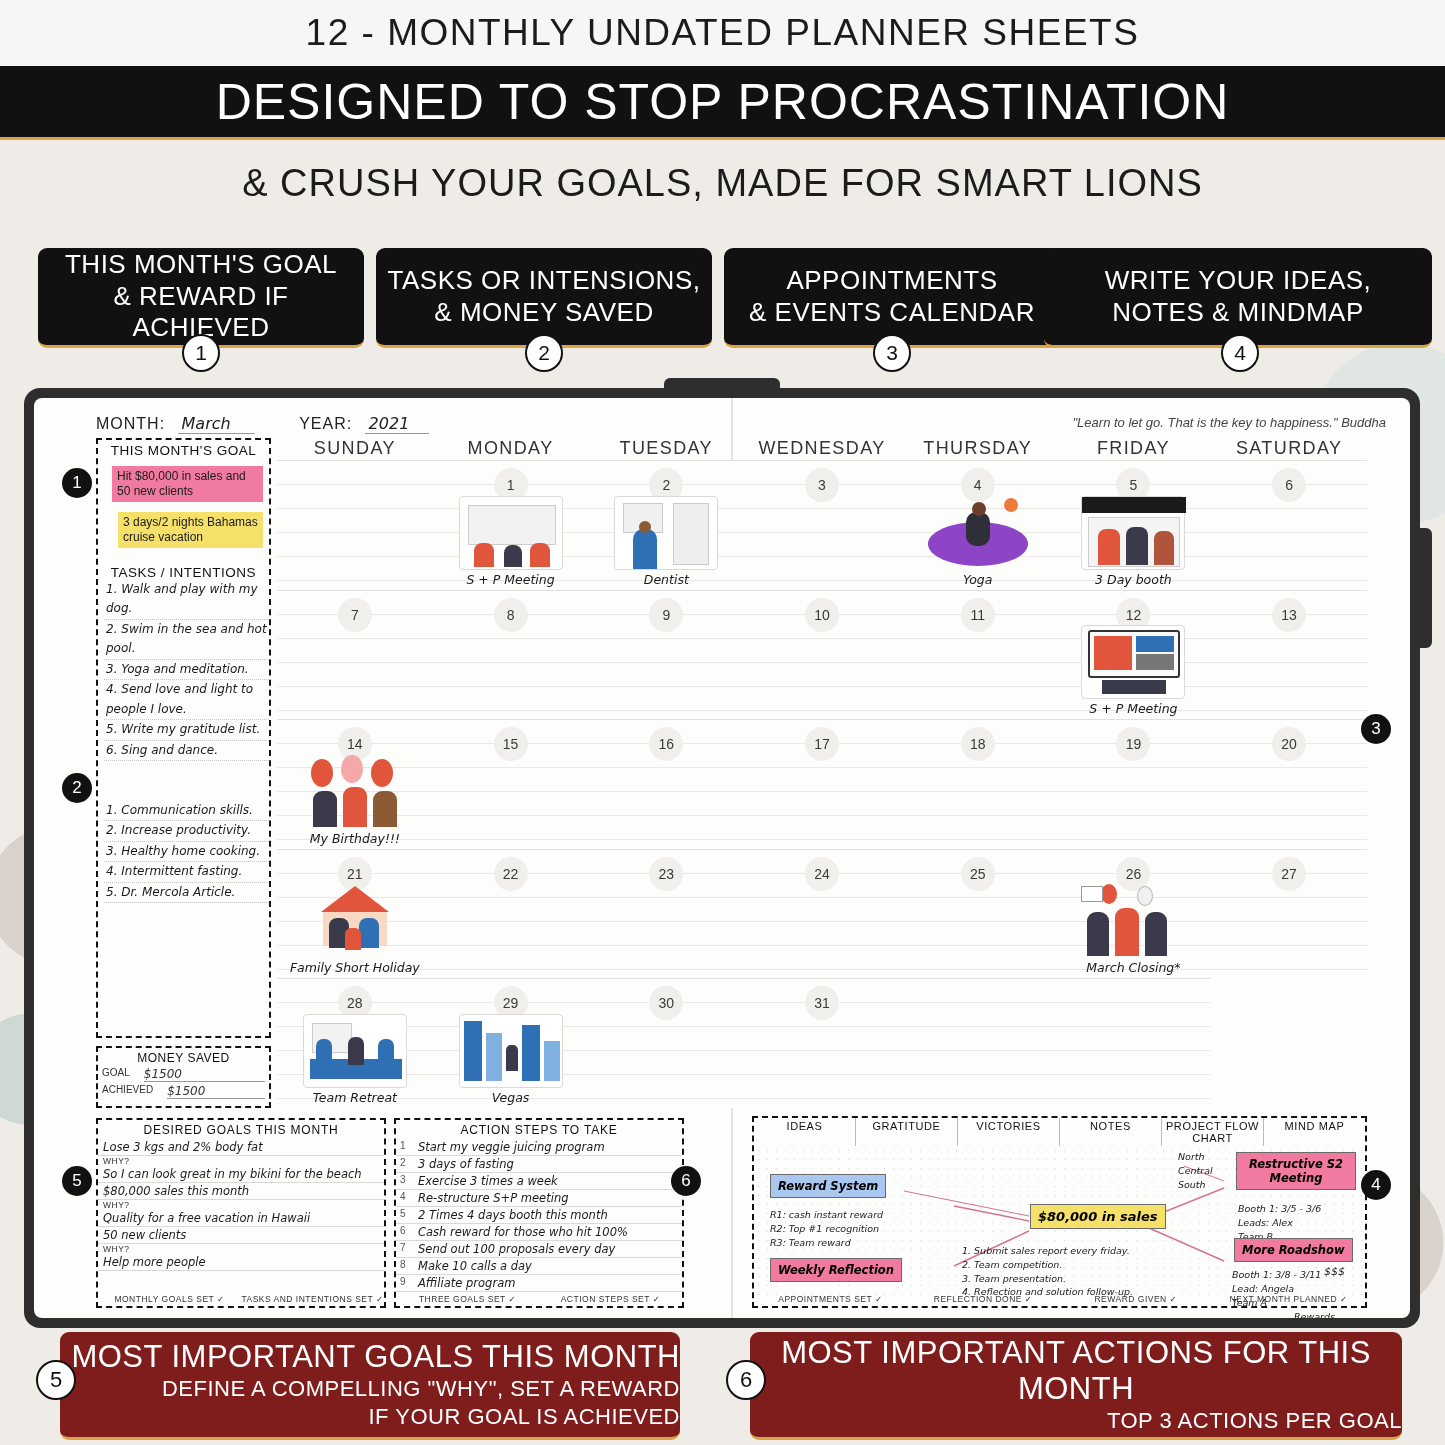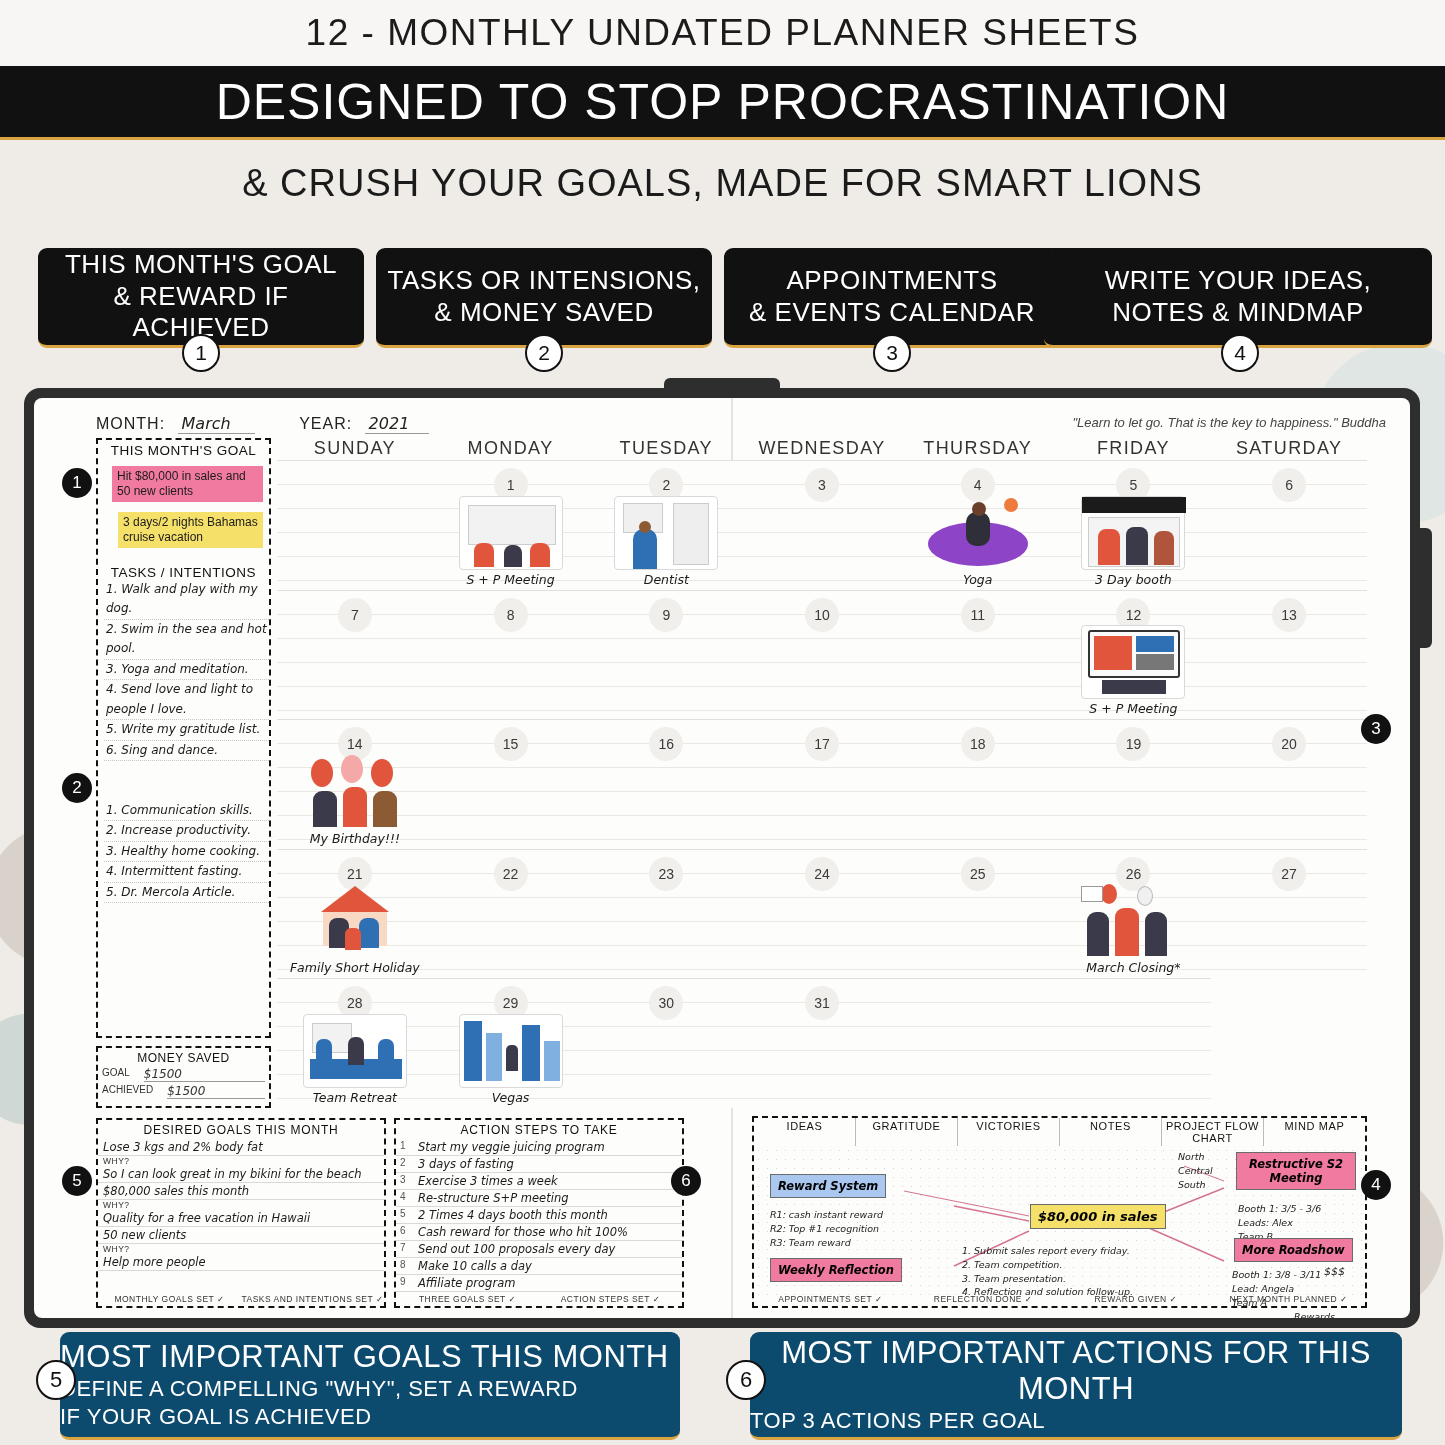--- a/index.html
+++ b/index.html
@@ -133,23 +133,23 @@
       line-height:1.45; color:#1b1b1b; }
 
   .checks { position:absolute; bottom:2px; left:0; width:100%; display:flex; }
   .checks div { flex:1; text-align:center; font-size:8.5px; letter-spacing:.5px; color:#333; }
 
   
   .pin { position:absolute; width:30px; height:30px; border-radius:50%; background:#111; color:#fff;
      display:flex; align-items:center; justify-content:center; font-size:17px; z-index:6; }
 
   
-  .foot { position:absolute; height:108px; background:#0c4a6e; color:#fff; border-radius:9px;
+  .foot { position:absolute; height:108px; background:#7f1d1d; color:#fff; border-radius:9px;
      border-bottom:3px solid #d9a441; display:flex; flex-direction:column;
-     align-items:flex-start; justify-content:center; text-align:center; }
+     align-items:flex-end; justify-content:center; text-align:center; }
   .foot .l1 { font-size:31px; letter-spacing:.5px; }
   .foot .l2 { font-size:22px; letter-spacing:.5px; line-height:1.25; }
   .foot-num { position:absolute; width:40px; height:40px; border-radius:50%; background:#fff;
      border:2.5px solid #111; color:#111; font-size:22px;
      display:flex; align-items:center; justify-content:center; }
 </style>
 </head>
 <body>
 
 <div class="bg-blobs"></div>

